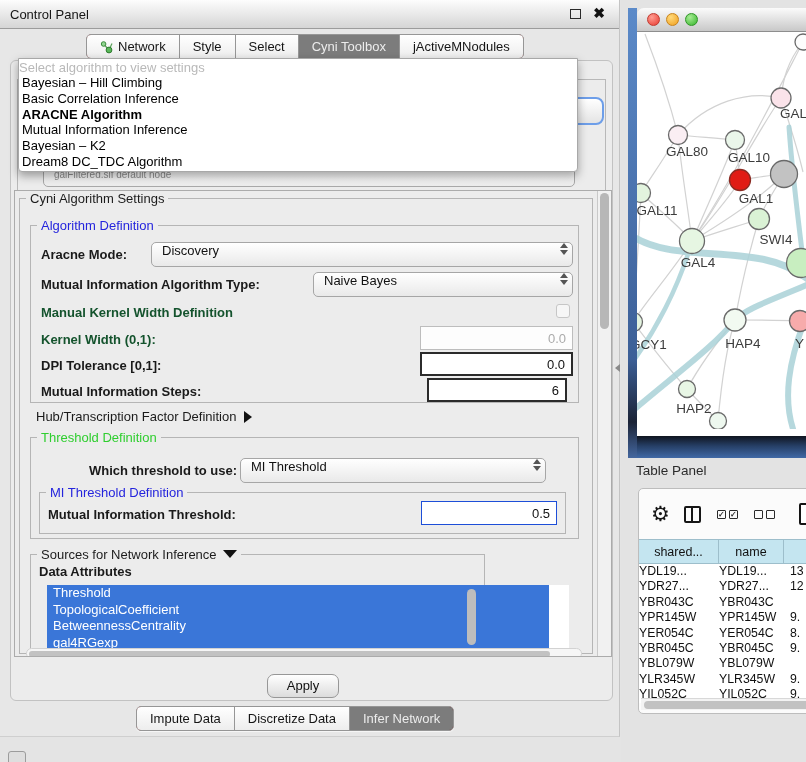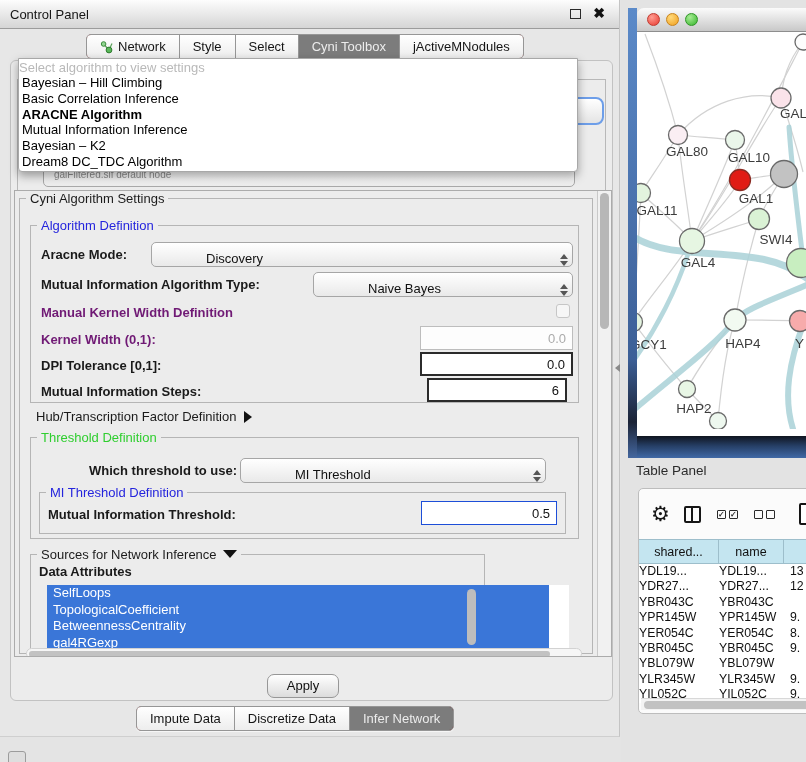--- a/index.html
+++ b/index.html
@@ -54,25 +54,25 @@
                 border-left:1px solid #c9c9c9; }
   .vscrollbar .thumb { position:absolute; left:2px; width:9px; background:#b7b7b7; border-radius:5px; }
 
   .groupbox { position:absolute; border:1px solid #b5b5b5; }
   .group-title { position:absolute; top:-8px; left:6px; background:#ececec; padding:0 4px;
                  font-size:13px; color:#1c1c1c; white-space:nowrap; }
   .group-title.blue { color:#2424dd; }
   .group-title.green { color:#2fce2f; }
 
   .flabel { position:absolute; font-size:13px; font-weight:bold; color:#1a1a1a; white-space:nowrap; }
-  .flabel.disabled { color:#701a75; }
+  .flabel.disabled { color:#14532d; }
   .flabel.plain { font-weight:normal; }
 
   .combo { position:absolute; height:25px; border:1px solid #a6a6a6; border-radius:5px;
-           background:linear-gradient(180deg,#ffffff,#e9e9e9); display:flex; align-items:flex-end;padding-left:44px; }
+           background:linear-gradient(180deg,#ffffff,#e9e9e9); display:flex; align-items:flex-start; }
   .combo .combo-text { flex:1; font-size:13px; color:#111; padding-left:10px; white-space:nowrap; overflow:hidden;}
   .combo .arrows { width:16px; display:flex; flex-direction:column; align-items:center; gap:2px; }
   .tri-up { width:0; height:0; border-left:4px solid transparent; border-right:4px solid transparent;
             border-bottom:5px solid #555; }
   .tri-dn { width:0; height:0; border-left:4px solid transparent; border-right:4px solid transparent;
             border-top:5px solid #555; }
 
   .tinput { position:absolute; height:24px; background:#fff; font-size:13px; color:#111;
             text-align:right; padding-right:6px; font-family:"Liberation Sans",sans-serif; }
   .tinput.strong { border:2px solid #2b2b2b; }
@@ -272,21 +272,21 @@
         </div>
       </div>
 
       <div class="groupbox" style="left:10px;top:355px;width:455px;height:101px;border-bottom:none;">
         <span class="group-title">
           <span>Sources for Network Inference</span><span class="arrow-down-t"></span>
         </span>
         <span class="flabel" style="left:8px;top:9px;">Data Attributes</span>
 
         <div id="attr-list">
-          <div class="attr-item">SelfLoops</div>
+          <div class="attr-item">Threshold</div>
           <div class="attr-item">TopologicalCoefficient</div>
           <div class="attr-item">BetweennessCentrality</div>
           <div class="attr-item">gal4RGexp</div>
         </div>
         <div id="attr-vthumb"></div>
 
       </div>
       <div class="hscroll" style="left:6px;top:449px;width:556px;">
         <div class="hthumb"></div>
       </div>

